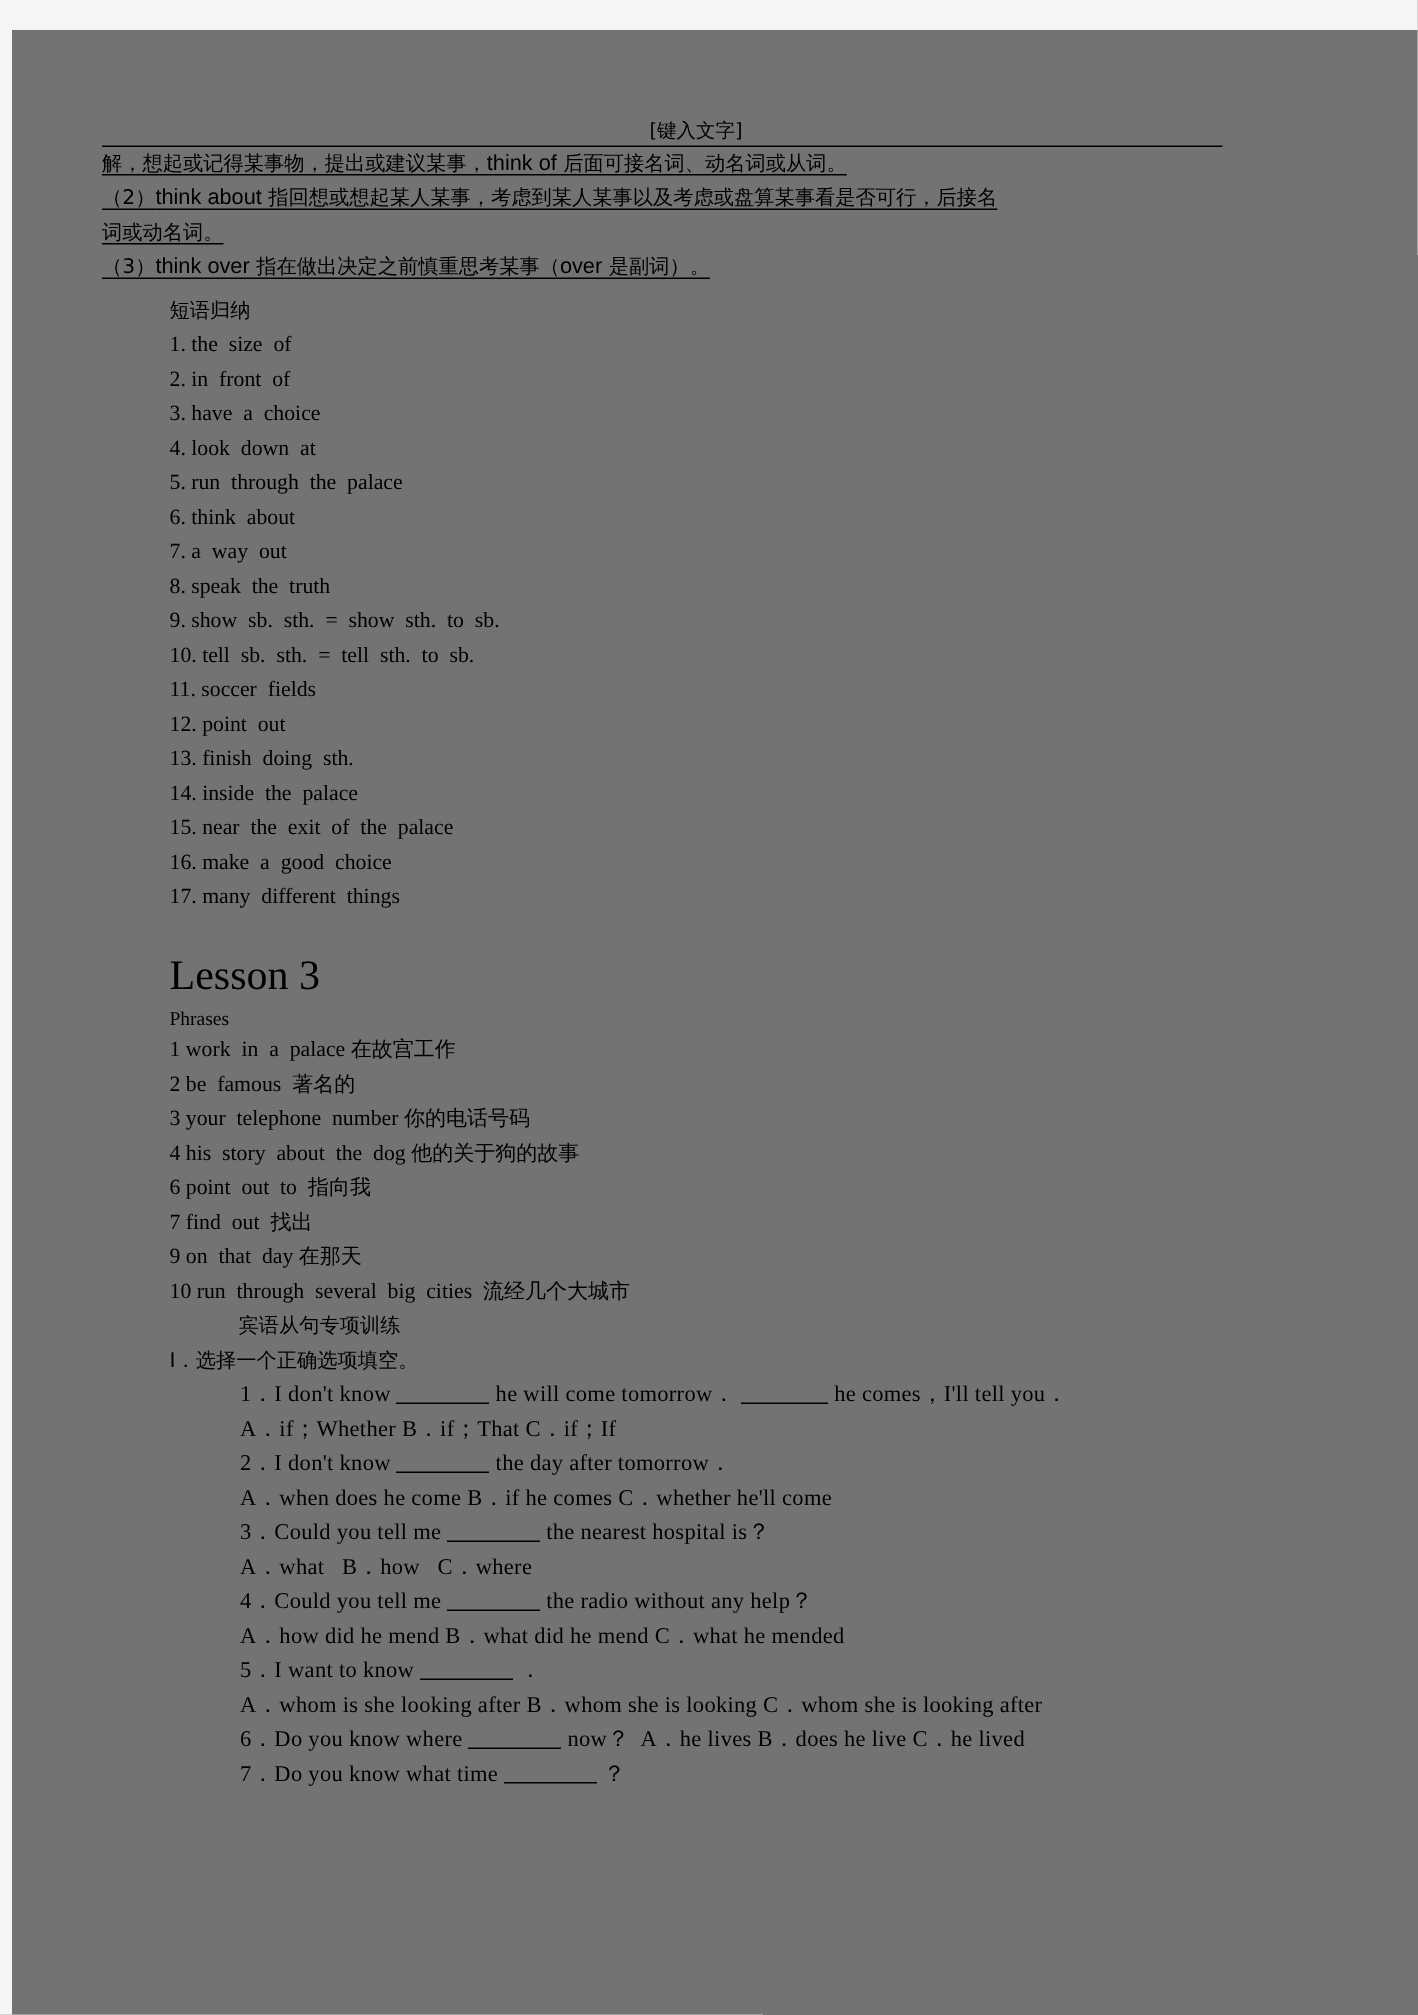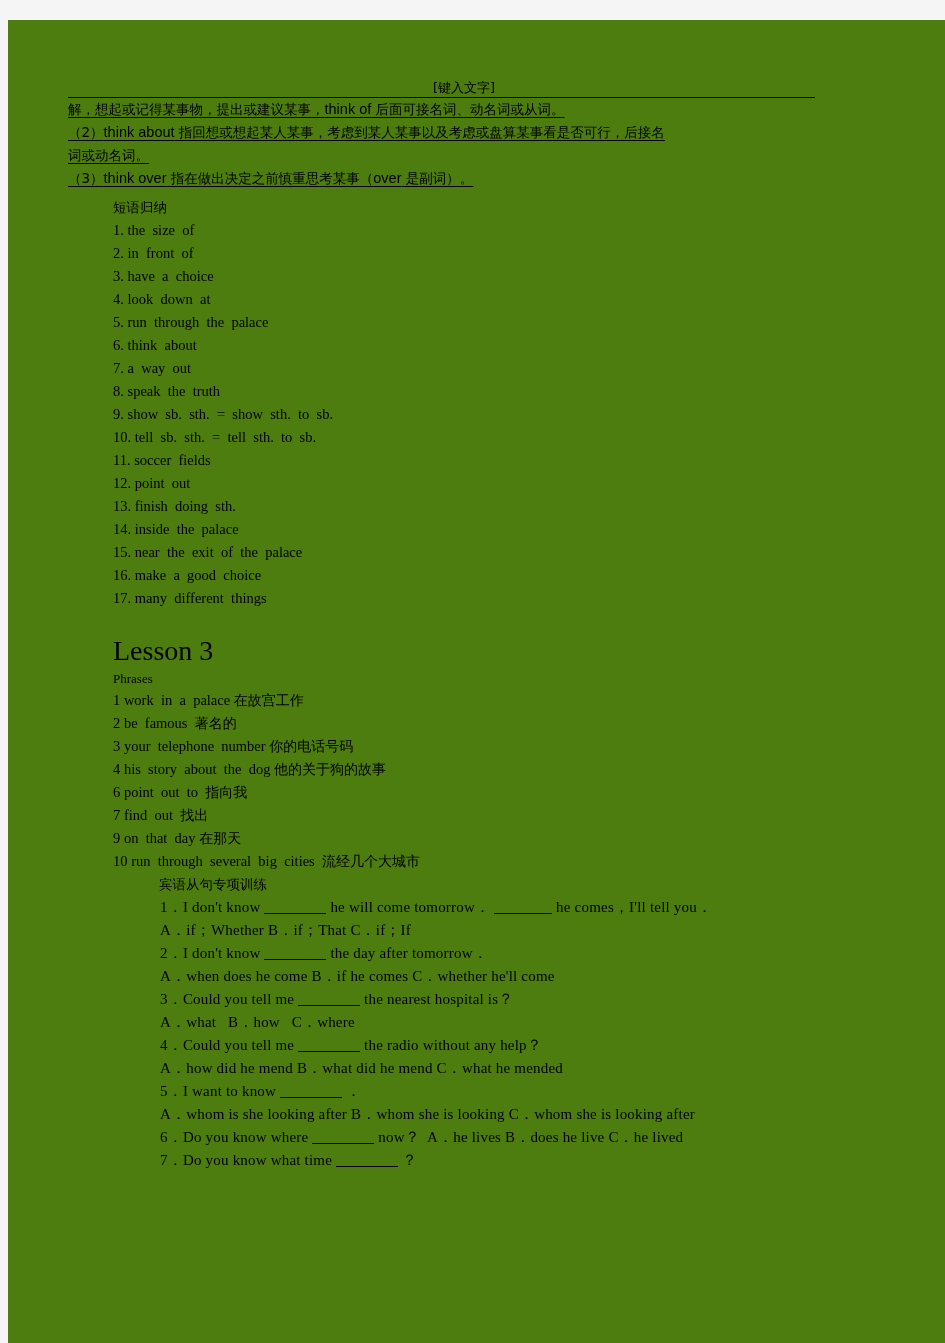--- a/index.html
+++ b/index.html
@@ -12,21 +12,21 @@
     height: 1343px;
     font-family: "Liberation Serif", "DejaVu Serif", serif;
     overflow: hidden;
   }
   .page {
     position: absolute;
     left: 8px;
     top: 20px;
     width: 937px;
     min-height: 1323px;
-    background: #4d7c0f;
+    background: #737373;
   }
   .page-inner {
     padding: 60px 20px 0 105px;
   }
   
   .doc-header {
     text-align: center;
     font-family: "DejaVu Sans", "Liberation Sans", sans-serif;
     font-size: 13px;
     color: #000;
@@ -186,20 +186,21 @@
         <li><span>2 be  famous  </span><span class="cn-inline">著名的</span></li>
         <li><span>3 your  telephone  number </span><span class="cn-inline">你的电话号码</span></li>
         <li><span>4 his  story  about  the  dog </span><span class="cn-inline">他的关于狗的故事</span></li>
         <li><span>6 point  out  to  </span><span class="cn-inline">指向我</span></li>
         <li><span>7 find  out  </span><span class="cn-inline">找出</span></li>
         <li><span>9 on  that  day </span><span class="cn-inline">在那天</span></li>
         <li><span>10 run  through  several  big  cities  </span><span class="cn-inline">流经几个大城市</span></li>
       </ul>
 
     <div class="cn-label" style="margin-top:0;margin-left:46px;">宾语从句专项训练</div>
+    <div class="cn-label" style="margin-top:0;">I．选择一个正确选项填空。</div>
 
     <ul class="ex-list" id="exercise-list">
         <li><span>1．I don't know </span><span class="blank"></span><span> he will come tomorrow． </span><span class="blank sm"></span><span> he comes，I'll tell you．</span></li>
         <li><span>A．if；Whether B．if；That C．if；If</span></li>
         <li><span>2．I don't know </span><span class="blank"></span><span> the day after tomorrow．</span></li>
         <li><span>A．when does he come B．if he comes C．whether he'll come</span></li>
         <li><span>3．Could you tell me </span><span class="blank"></span><span> the nearest hospital is？</span></li>
         <li><span>A．what   B．how   C．where</span></li>
         <li><span>4．Could you tell me </span><span class="blank"></span><span> the radio without any help？</span></li>
         <li><span>A．how did he mend B．what did he mend C．what he mended</span></li>

